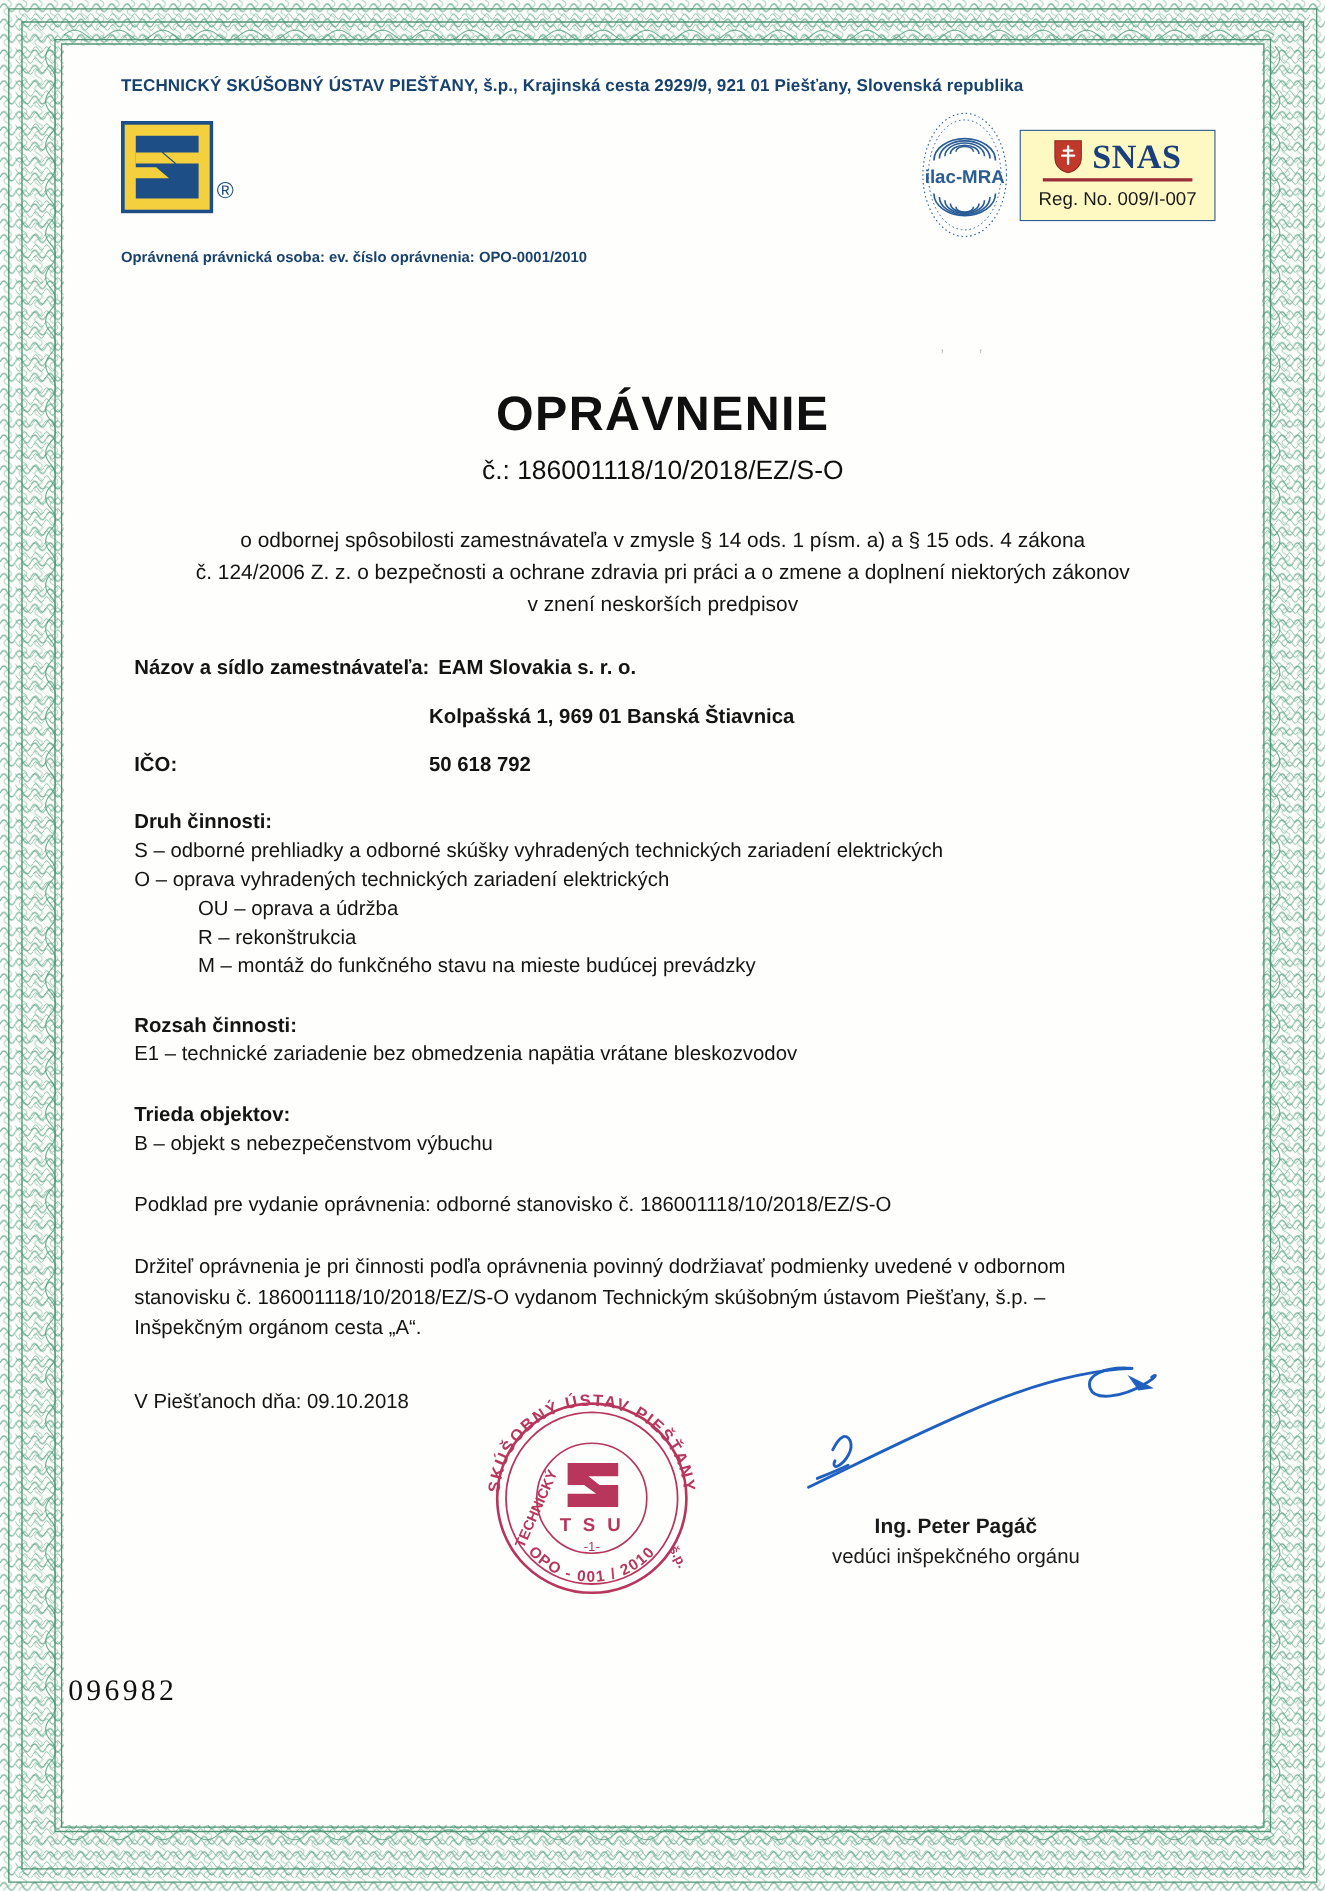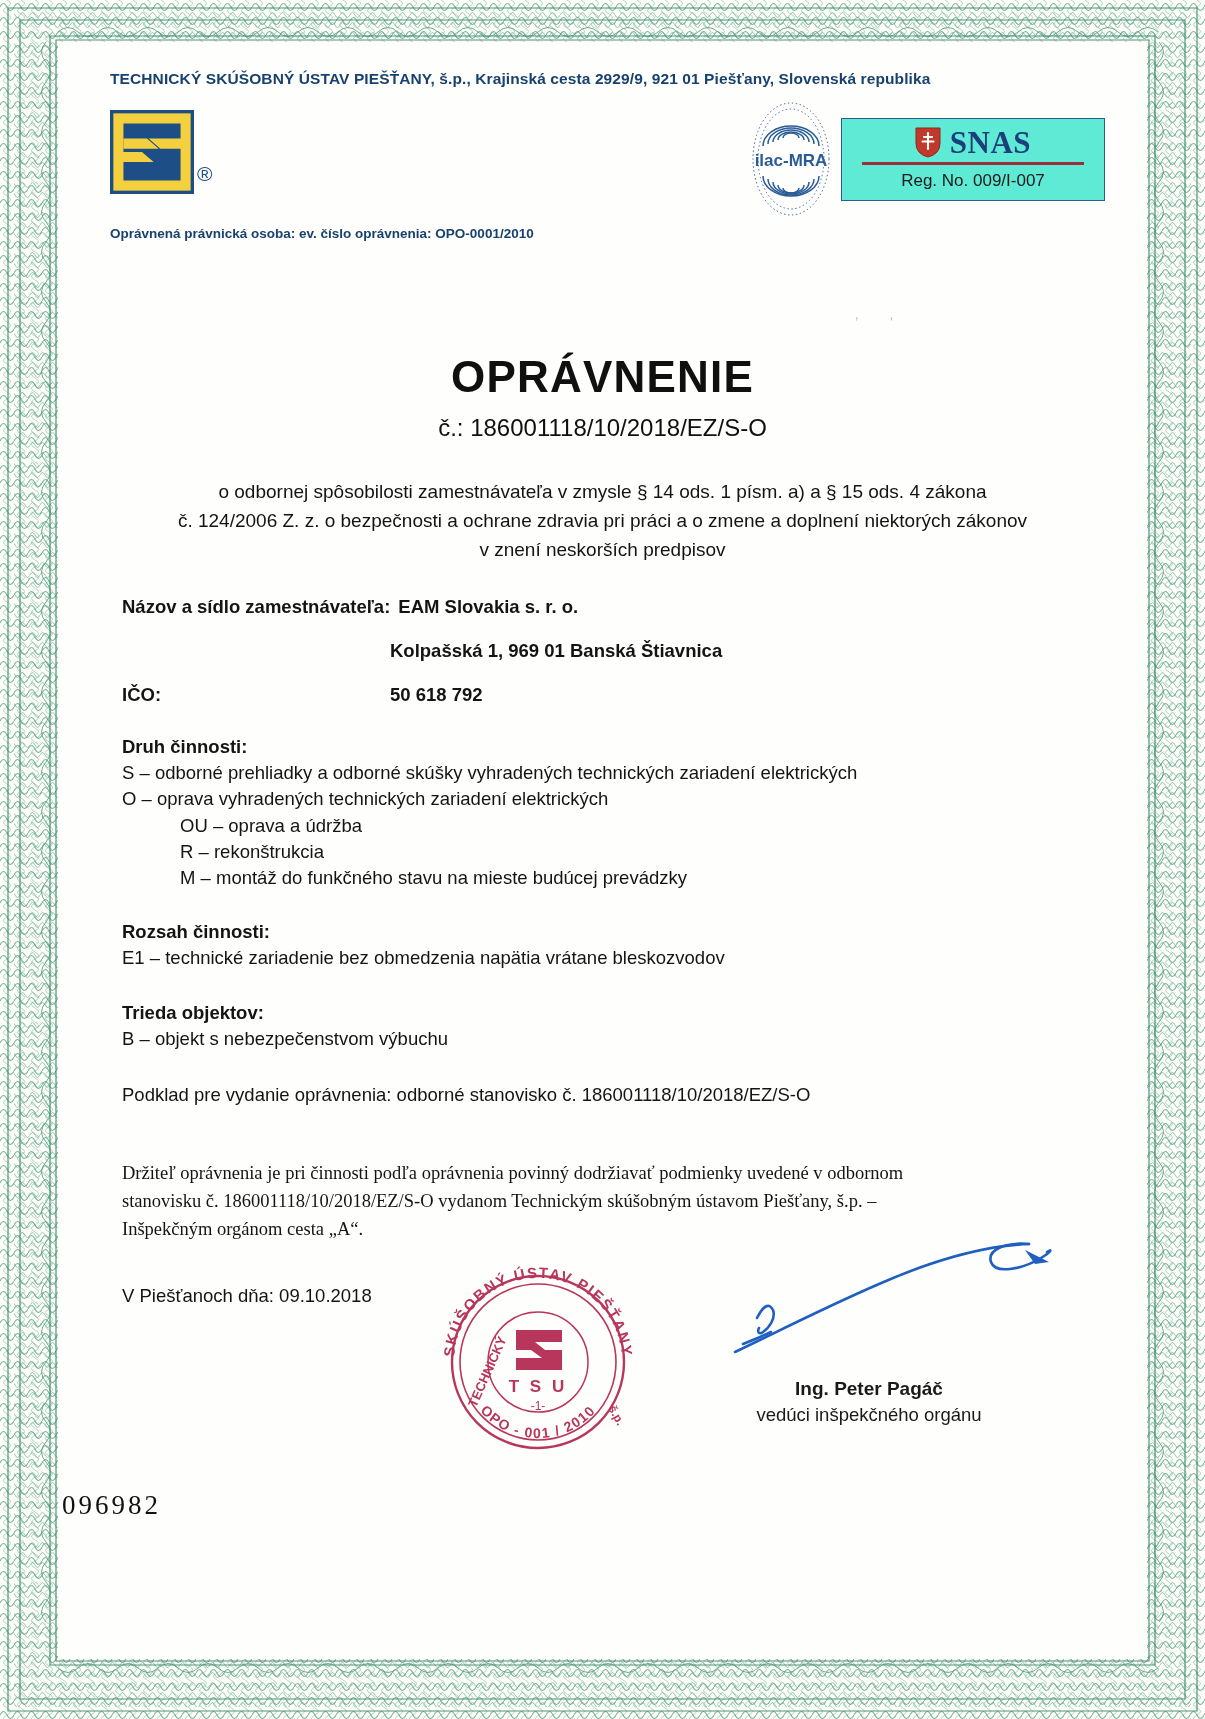--- a/index.html
+++ b/index.html
@@ -90,22 +90,22 @@
     display: flex;
     align-items: center;
   }
   .ilac {
     width: 100px; height: 118px;
     position: relative;
   }
   .snas-box {
     border: 1.6px solid #2a5c96;
     padding: 8px 14px 9px 14px;
-    width: 264px;
-    background: #5eead4;
+    width: 178px;
+    background: #fef9c3;
   }
   .snas-top {
     display: flex;
     align-items: center;
     gap: 9px;
     justify-content: center;
   }
   .snas-shield { width: 26px; height: 31px; }
   .snas-word {
     font-family: "Liberation Serif", serif;
@@ -188,21 +188,21 @@
 
   .section { margin-top: 30px; }
   .section-head {
     font-weight: bold;
     margin-bottom: 2px;
   }
   .section-line { line-height: 1.42; }
   .indent { padding-left: 58px; }
 
   .podklad { margin-top: 30px; line-height: 1.45; }
-  .statement { margin-top: 50px; line-height: 1.52; font-family: Liberation Serif, serif; }
+  .statement { margin-top: 28px; line-height: 1.52; }
   .place-date { margin-top: 42px; }
 
   
   .sig-area {
     position: absolute;
     left: 122px; right: 110px; top: 1258px;
     height: 200px;
   }
   .stamp {
     position: absolute;
@@ -226,21 +226,21 @@
     position: absolute;
     right: 76px; top: 146px;
     text-align: center;
     width: 300px;
     font-size: 18.5px;
   }
 
   
   .serial {
     position: absolute;
-    left: 62px; top: 1490px;
+    left: 62px; top: 1521px;
     font-family: "Liberation Serif", serif;
     font-size: 27px;
     letter-spacing: 3px;
     color: #111;
   }
   .footer-note {
     position: absolute;
     left: 0; right: 0; bottom: 10px;
     text-align: center;
     font-size: 8px;

